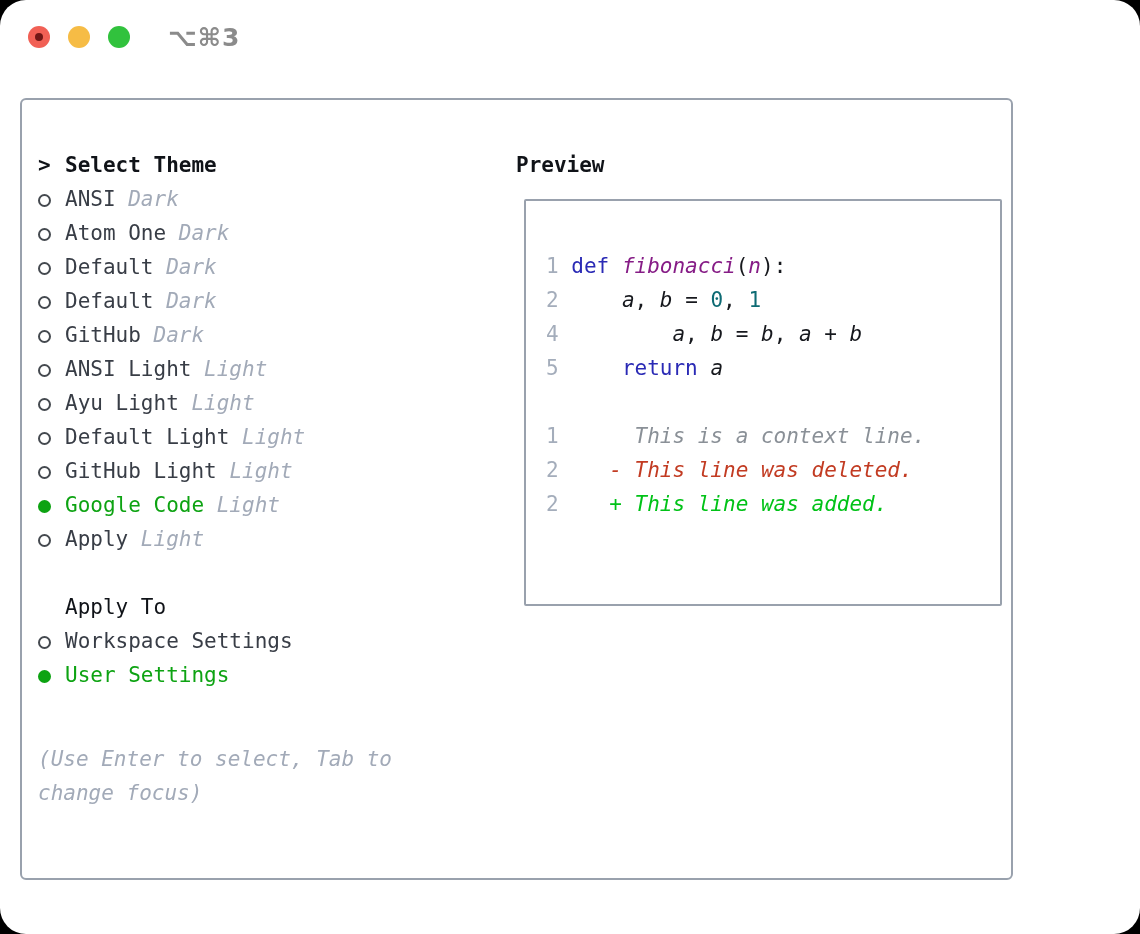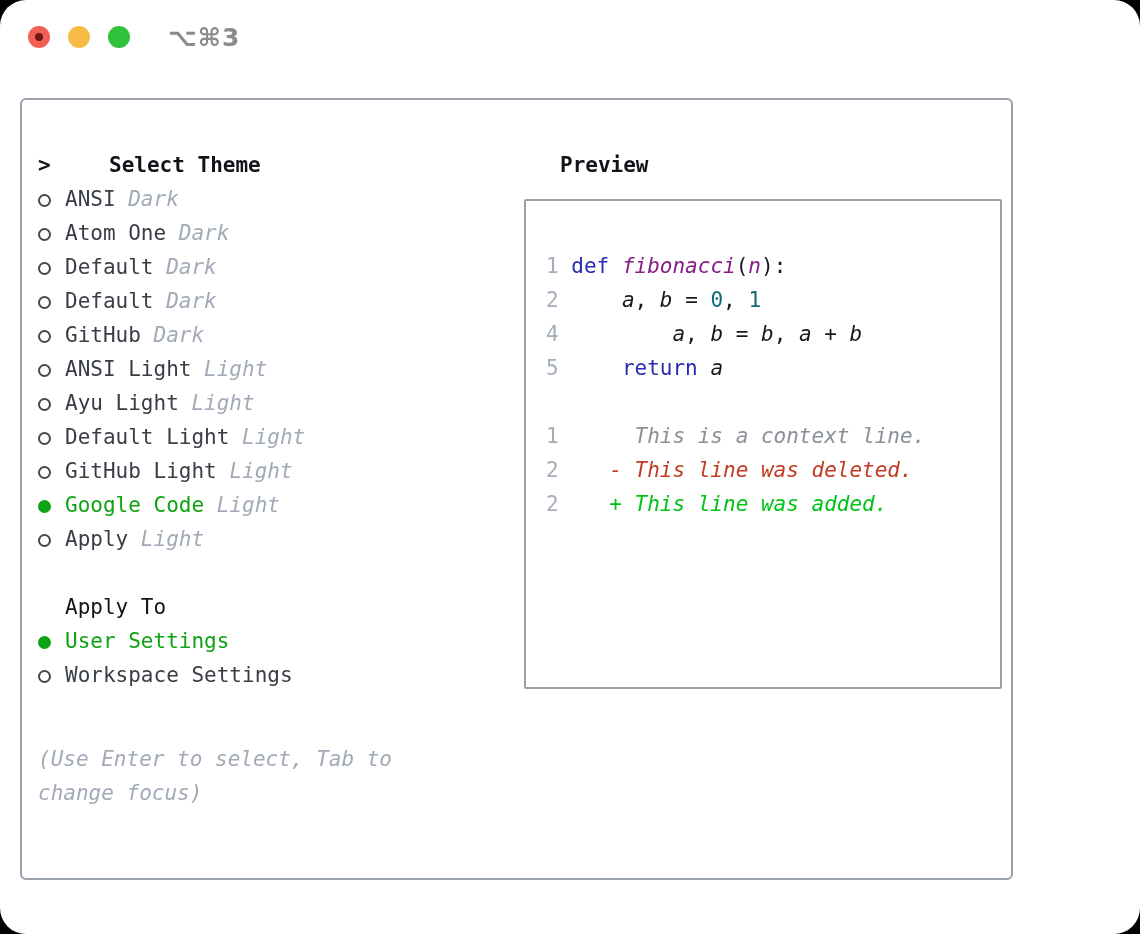--- a/index.html
+++ b/index.html
@@ -20,33 +20,33 @@
   .dot.red{left:28px;background:var(--traffic-red);}
   .dot.red::after{content:"";position:absolute;left:7px;top:7px;width:8px;height:8px;border-radius:50%;background:var(--traffic-red-dot);}
   .dot.yellow{left:68px;background:var(--traffic-yellow);}
   .dot.green{left:108px;background:var(--traffic-green);}
   .win-title{position:absolute;left:168px;top:23px;font-family:"DejaVu Sans",sans-serif;font-size:25px;font-weight:600;color:var(--title-gray);letter-spacing:1px;}
   
   .panel{position:absolute;left:20px;top:98px;width:993px;height:782px;border:2px solid var(--border-gray);border-radius:6px;background:#fff;}
   .row{height:34px;line-height:34px;font-size:21px;white-space:pre;}
   .spacer{height:34px;}
   .left-col{position:absolute;left:16px;top:48px;}
-  .header-text{font-weight:bold;color:var(--heading-black);margin-left:44px;}
+  .header-text{font-weight:bold;color:var(--heading-black);}
   .marker{display:inline-block;width:27px;vertical-align:top;}
   .prompt{font-weight:bold;color:var(--heading-black);}
   .radio{display:inline-block;width:13px;height:13px;border:2px solid #44494f;border-radius:50%;vertical-align:-1px;}
   .opt .tname{color:var(--text-dark);}
   .opt .tvariant{color:var(--muted-gray);font-style:italic;}
   .opt.selected .tname{color:var(--accent-green);}
   .opt.selected .radio{background:var(--accent-green);border-color:var(--accent-green);}
   .apply-text{color:var(--heading-black);margin-top:32px;}
   .help{margin-top:16px;width:400px;font-size:21px;line-height:34px;color:var(--muted-gray);font-style:italic;}
   
   .right-col{position:absolute;left:494px;top:48px;}
-  .preview-box{margin-left:8px;margin-top:17px;width:478px;height:490px;border:2px solid var(--border-gray);border-radius:2px;background:#fff;padding:48px 0 0 20px;overflow:hidden;}
+  .preview-box{margin-left:8px;margin-top:17px;width:478px;height:407px;border:2px solid var(--border-gray);border-radius:2px;background:#fff;padding:48px 0 0 20px;overflow:hidden;}
   .crow{height:34px;line-height:34px;font-size:21px;white-space:pre;color:#16181d;}
   .lnum{color:var(--line-number);}
   .tok-kwd{color:var(--kwd-blue);}
   .tok-fn{color:var(--fn-purple);font-style:italic;}
   .tok-param{color:var(--fn-purple);font-style:italic;}
   .tok-var{color:#16181d;font-style:italic;}
   .tok-lit{color:var(--lit-teal);}
   .tok-plain{color:#16181d;}
   .diff-context{color:var(--context-gray);font-style:italic;}
   .diff-deleted{color:var(--deleted-red);font-style:italic;}
@@ -82,22 +82,22 @@
             <div class="row opt"><span class="marker"><span class="radio"></span></span><span class="tname">GitHub Light </span><span class="tvariant">Light</span></div>
             <div class="row opt selected"><span class="marker"><span class="radio"></span></span><span class="tname">Google Code </span><span class="tvariant">Light</span></div>
             <div class="row opt"><span class="marker"><span class="radio"></span></span><span class="tname">Apply </span><span class="tvariant">Light</span></div>
           </div>
 
         <div class="spacer"></div>
 
         <div class="row"><span class="marker"></span><span class="apply-text">Apply To</span></div>
 
         <div id="apply-list">
+            <div class="row opt"><span class="marker"><span class="radio"></span></span><span class="tname">Workspace Settings</span></div>
             <div class="row opt selected"><span class="marker"><span class="radio"></span></span><span class="tname">User Settings</span></div>
-            <div class="row opt"><span class="marker"><span class="radio"></span></span><span class="tname">Workspace Settings</span></div>
           </div>
 
         <div class="spacer"></div>
 
         <div class="help">(Use Enter to select, Tab to change focus)</div>
       </div>
 
       <div class="right-col">
         <div class="row"><span class="header-text">Preview</span></div>
 

